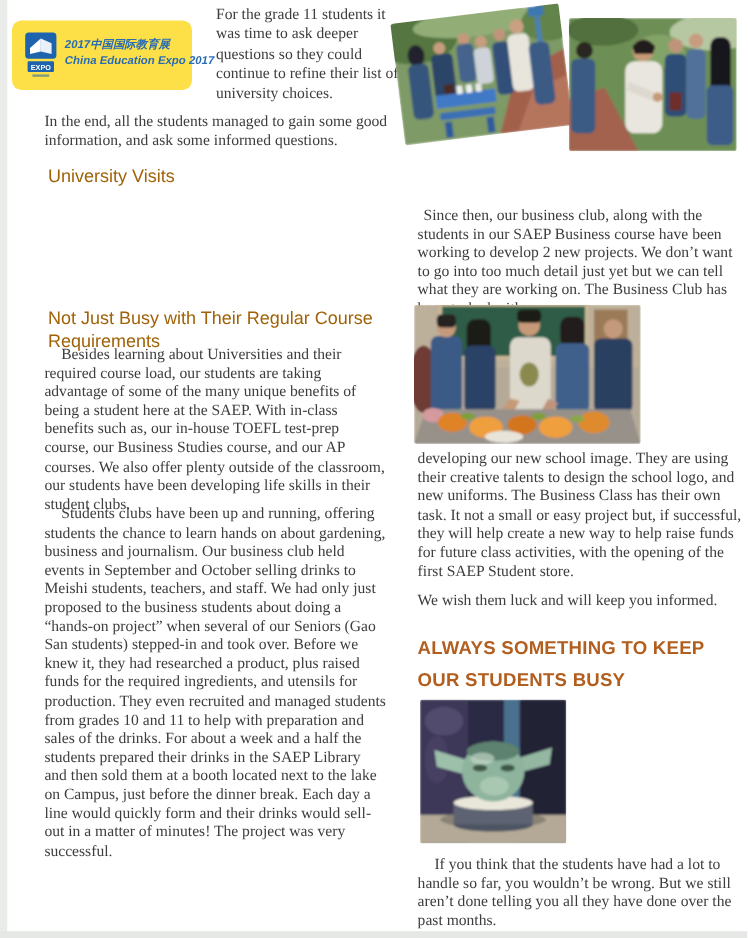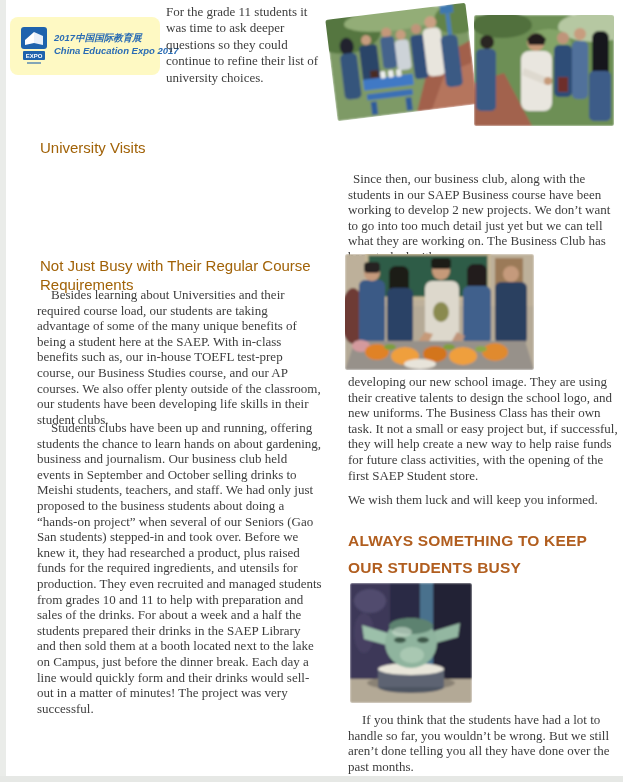--- a/index.html
+++ b/index.html
@@ -8,21 +8,21 @@
   .edge-left{position:absolute;left:0;top:0;width:6px;height:782px;background:#eaece9;}
   .edge-bottom{position:absolute;left:0;top:776px;width:623px;height:6px;background:#e6e8e5;}
   .abs{position:absolute;}
   .body-text{font-size:13px;line-height:15.6px;text-align:left;}
   .ind14{text-indent:14px;}
   .ind5{text-indent:5px;}
   .h-orange{font-family:"Liberation Sans","DejaVu Sans",sans-serif;font-size:15px;
             color:#a16207;line-height:19px;font-weight:400;}
   .h-caps{font-family:"Liberation Sans","DejaVu Sans",sans-serif;font-size:15.5px;
           font-weight:bold;color:#b15e1f;line-height:27px;letter-spacing:.2px;}
-  .banner{position:absolute;left:10px;top:17px;width:150px;height:58px;background:#fef9c3;
+  .banner{position:absolute;left:10px;top:17px;width:150px;height:58px;background:#fde047;
           border-radius:8px;}
   .banner-text{position:absolute;left:44px;top:14px;width:104px;
                font-family:"Liberation Sans","DejaVu Sans",sans-serif;
                font-style:italic;font-weight:bold;color:#2a6cb4;font-size:9.5px;
                line-height:13px;white-space:nowrap;}
   .photo{position:absolute;overflow:hidden;border-radius:2px;}
   .photo svg{display:block;width:100%;height:100%;}
   .tilt{transform:rotate(-7deg);}
 </style>
 </head>
@@ -40,22 +40,23 @@
       <rect x="4" y="26" width="22" height="9" rx="1" fill="#1e63ad"></rect>
       <text x="15" y="33" text-anchor="middle" font-size="6" font-weight="bold" font-family="Liberation Sans, sans-serif" fill="#ffffff">EXPO</text>
       <rect x="8" y="37" width="14" height="2" fill="#1e63ad" opacity="0.55"></rect>
     </svg>
     <div class="banner-text">
       <div>2017中国国际教育展</div>
       <div>China Education Expo 2017</div>
     </div>
   </div>
 
-  <div class="abs body-text" style="left:166px;top:4px;width:155px;line-height:16.4px;">For the grade 11 students it was time to ask deeper questions so they could continue to refine their list of university choices.</div>
-
+  <div class="abs body-text" style="left:180px;top:4px;width:155px;line-height:16.4px;">For the grade 11 students it was time to ask deeper questions so they could continue to refine their list of university choices.</div>
+
+  <div class="abs body-text" style="left:37px;top:93px;width:286px;">In the end, all the students managed to gain some good information, and ask some informed questions.</div>
 
   <div class="abs h-orange" style="left:40px;top:138px;width:280px;">University Visits</div>
 
 
   <div class="abs h-orange" style="left:40px;top:256px;width:282px;">Not Just Busy with Their Regular Course Requirements</div>
 
   <div class="abs body-text ind14" style="left:37px;top:287px;width:285px;">Besides learning about Universities and their required course load, our students are taking advantage of some of the many unique benefits of being a student here at the SAEP.   With in-class benefits such as, our in-house TOEFL test-prep course, our Business Studies course, and our AP courses. We also offer plenty outside of the classroom, our students have been developing life skills in their student clubs.</div>
 
   <div class="abs body-text ind14" style="left:37px;top:420px;width:285px;">Students clubs have been up and running, offering students the chance to learn hands on about gardening, business and journalism.  Our business club held events in September and October selling drinks to Meishi students, teachers, and staff. We had only just proposed to the business students about doing a “hands-on project” when several of our Seniors (Gao San students) stepped-in and took over.  Before we knew it, they had researched a product, plus raised funds for the required ingredients, and utensils for production.  They even recruited and managed students from grades 10 and 11 to help with preparation and sales of the drinks. For about a week and a half the students prepared their drinks in the SAEP Library and then sold them at a booth located next to the lake on Campus, just before the dinner break.  Each day a line would quickly form and their drinks would sell-out in a matter of minutes!  The project was very successful.</div>
 

